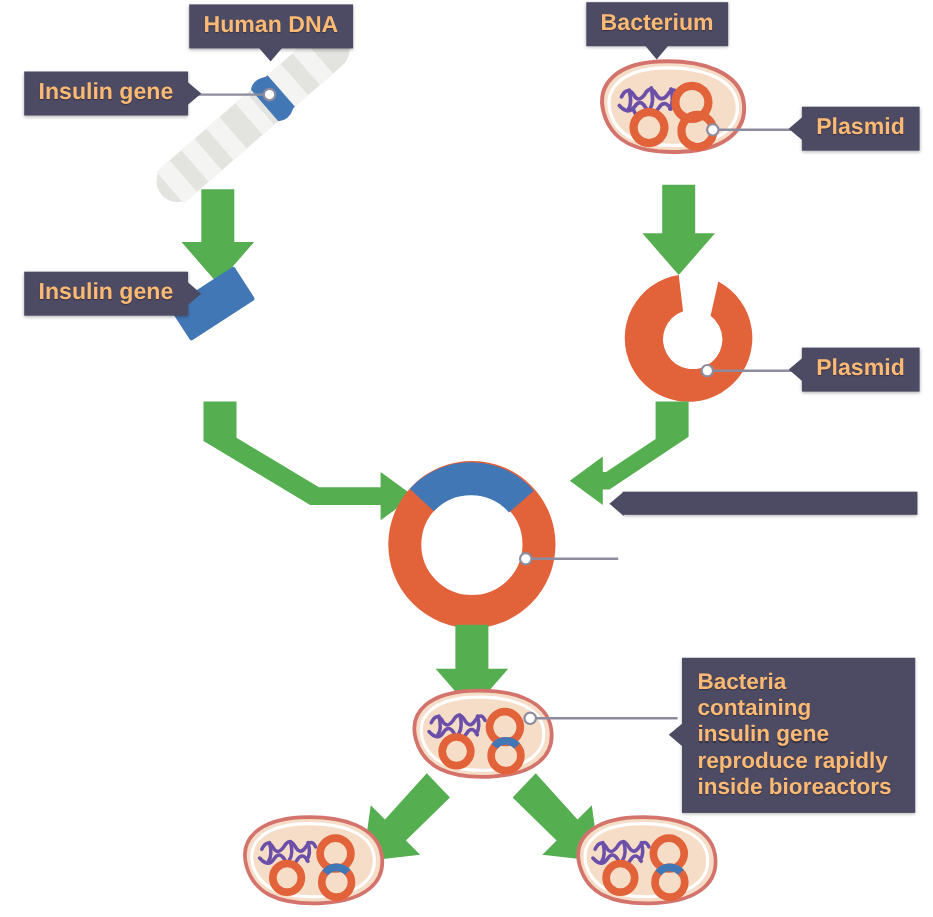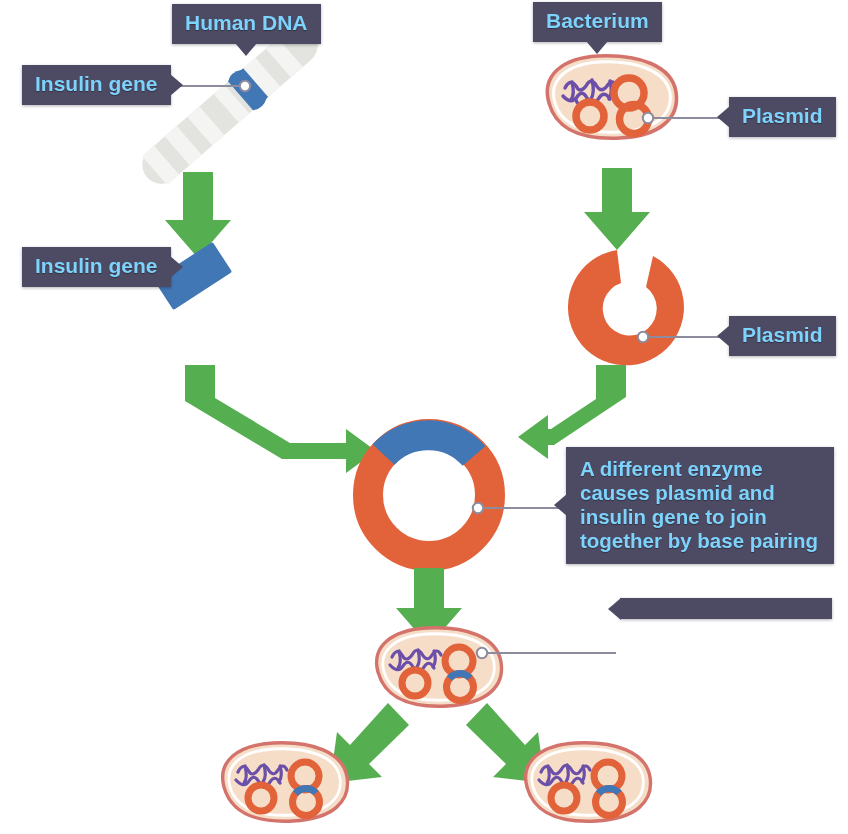--- a/index.html
+++ b/index.html
@@ -1,20 +1,20 @@
 <!DOCTYPE html>
 <html><head>
 <meta charset="utf-8">
 <style>
   html,body{margin:0;padding:0;background:#ffffff;}
   body{font-family:"Liberation Sans","DejaVu Sans",sans-serif;}
   #stage{position:relative;width:848px;height:834px;background:#ffffff;overflow:hidden;}
   #stage svg.layer{position:absolute;left:0;top:0;width:848px;height:834px;}
 
-  .lbl{position:absolute;background:#4d4a63;color:#7dd3fc;font-weight:bold;
+  .lbl{position:absolute;background:#4d4a63;color:#fdba74;font-weight:bold;
        font-family:"Liberation Sans","DejaVu Sans",sans-serif;
        box-shadow:0 1px 3px rgba(0,0,0,.30);
        display:flex;align-items:center;justify-content:flex-start;
        box-sizing:border-box;}
   .lbl .txt{white-space:pre-line;line-height:1.17;text-shadow:0 1px 1px rgba(0,0,0,.35);}
   .lbl.one{font-size:21px;padding:7px 13px 8px 13px;white-space:nowrap;}
   .lbl.multi{font-size:20.5px;padding:10px 13px 11px 14px;}
 
   
   .tab{position:absolute;width:0;height:0;}
@@ -227,24 +227,24 @@
     <span class="tab right"></span>
   </div>
 
   <div class="lbl one" style="left:729px;top:316px;">
     <span class="txt">Plasmid</span>
     <span class="tab left"></span>
   </div>
 
 
   <div class="lbl multi" style="left:566px;top:447px;width:268px;">
-    <span class="txt">A different enzyme
-causes plasmid and
-insulin gene to join
-together by base pairing</span>
     <span class="tab left"></span>
   </div>
 
   <div class="lbl multi" style="left:620px;top:598px;width:212px;">
+    <span class="txt">Bacteria containing
+insulin gene
+reproduce rapidly
+inside bioreactors</span>
     <span class="tab left"></span>
   </div>
 
 </div>
 
 </body></html>

